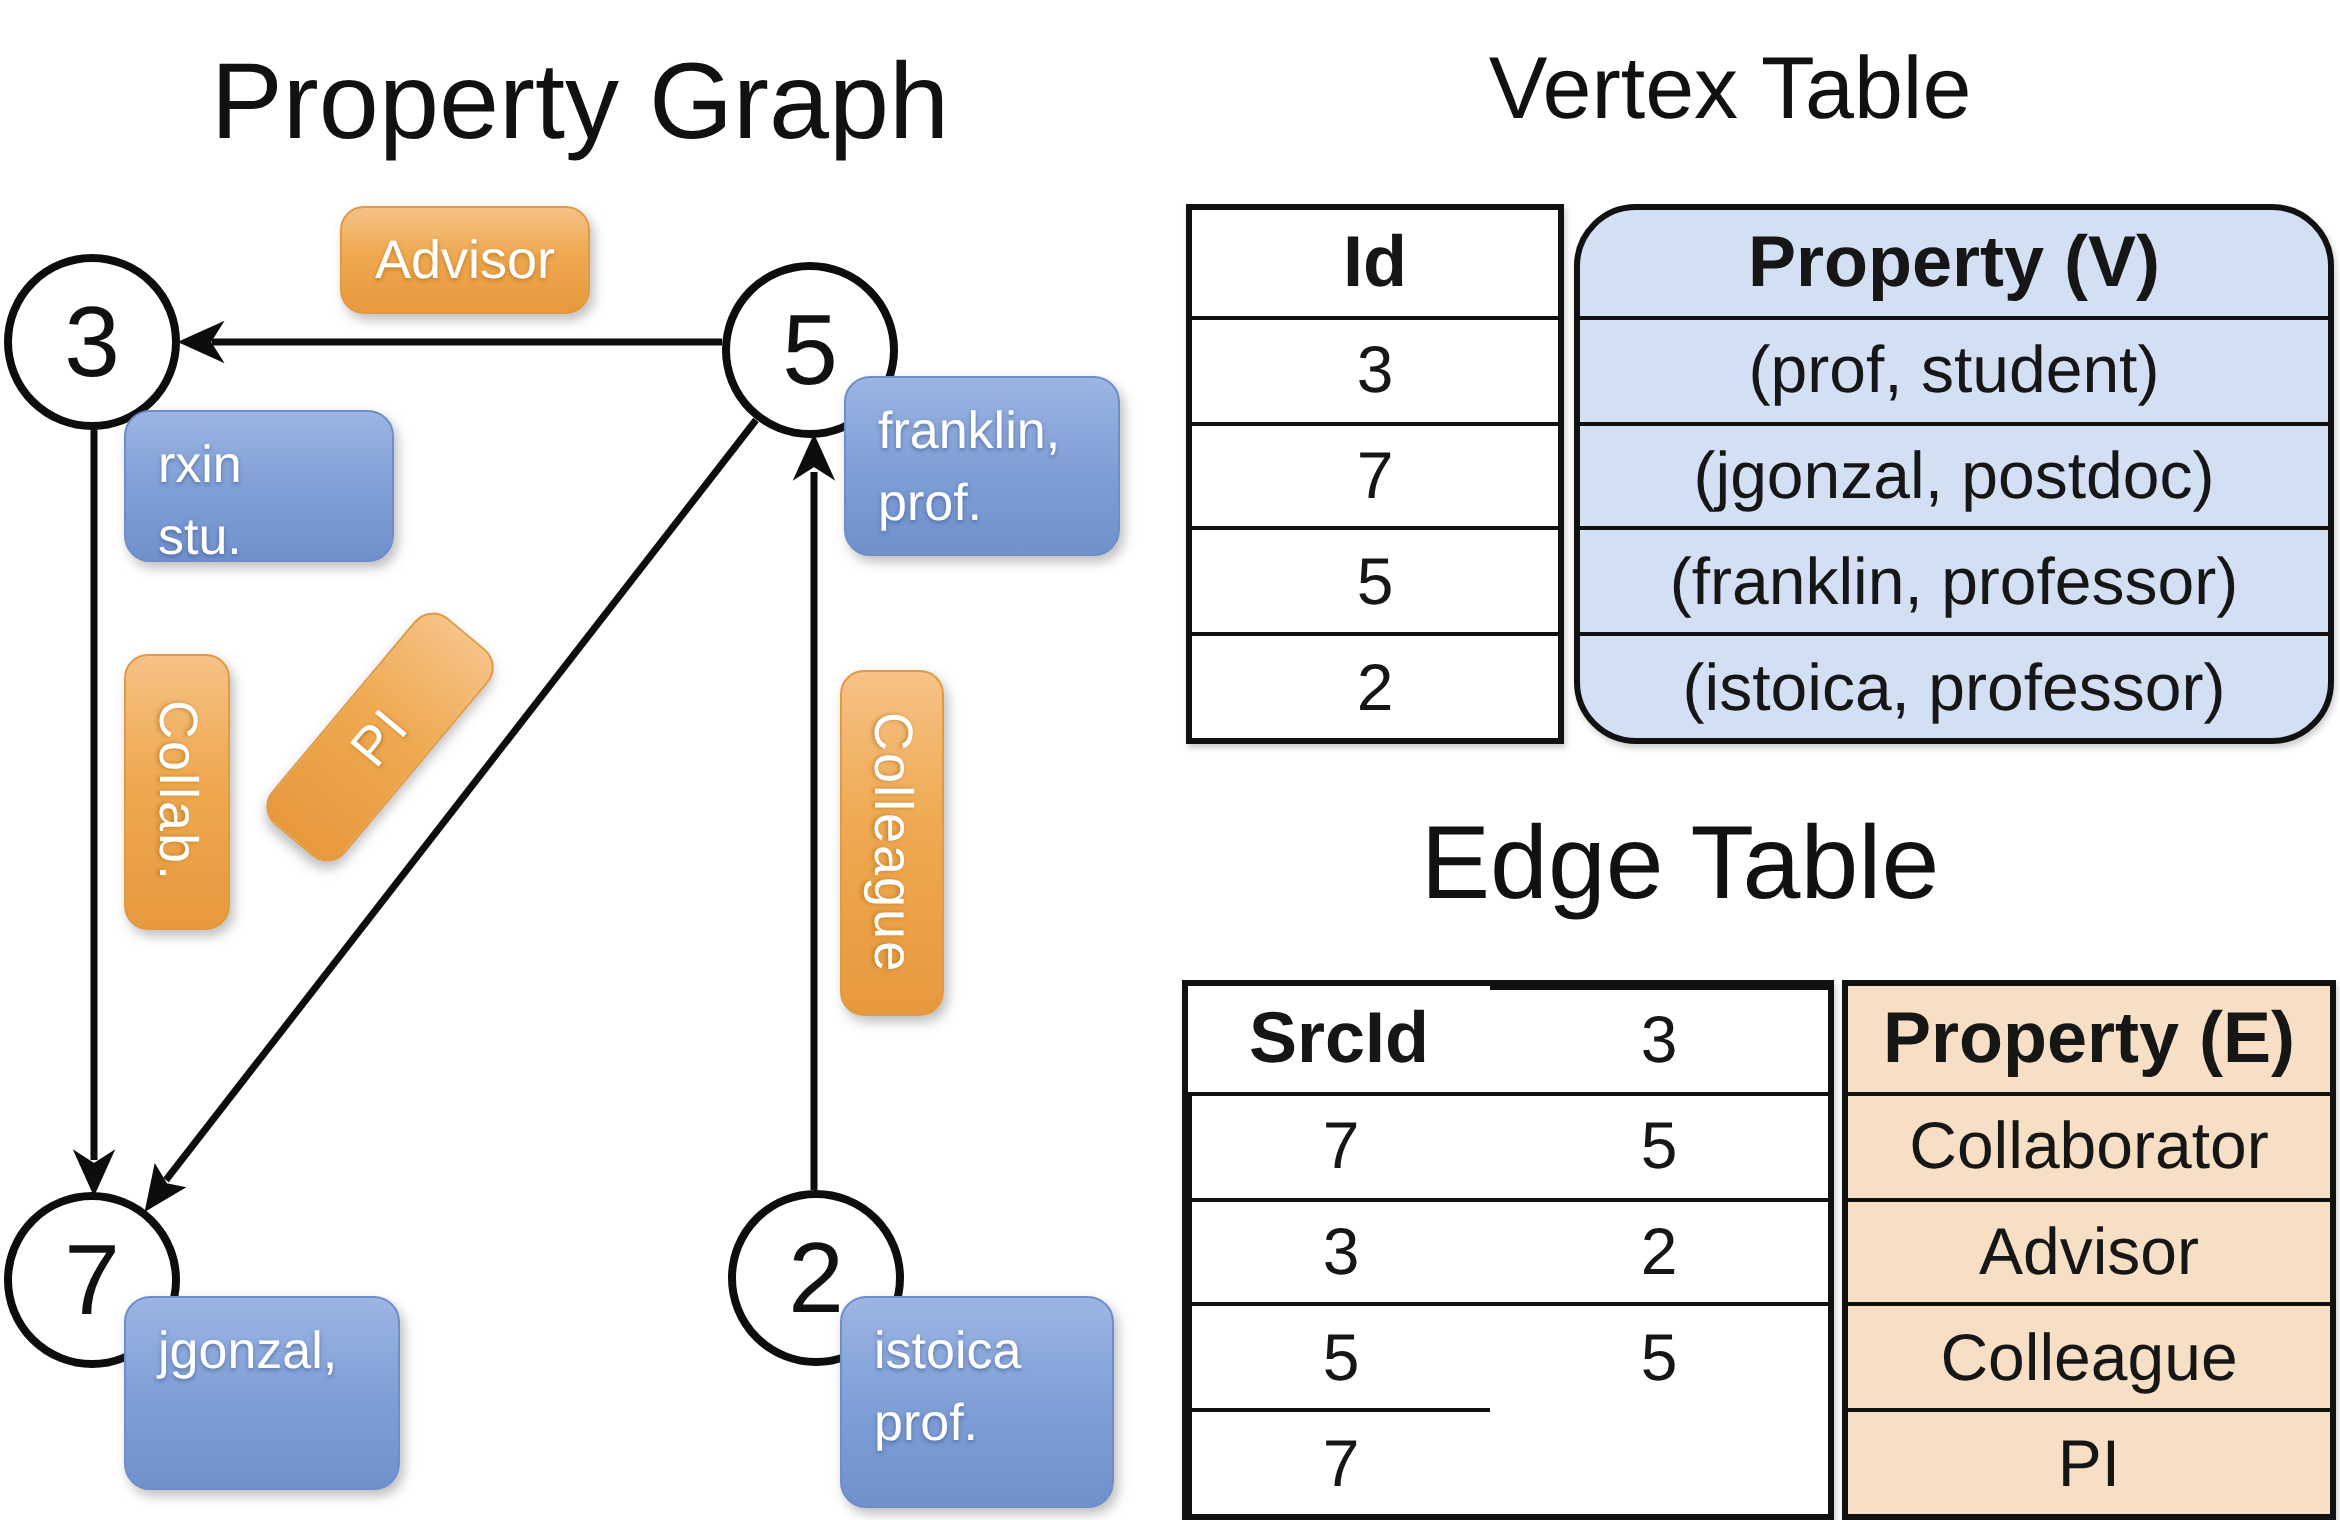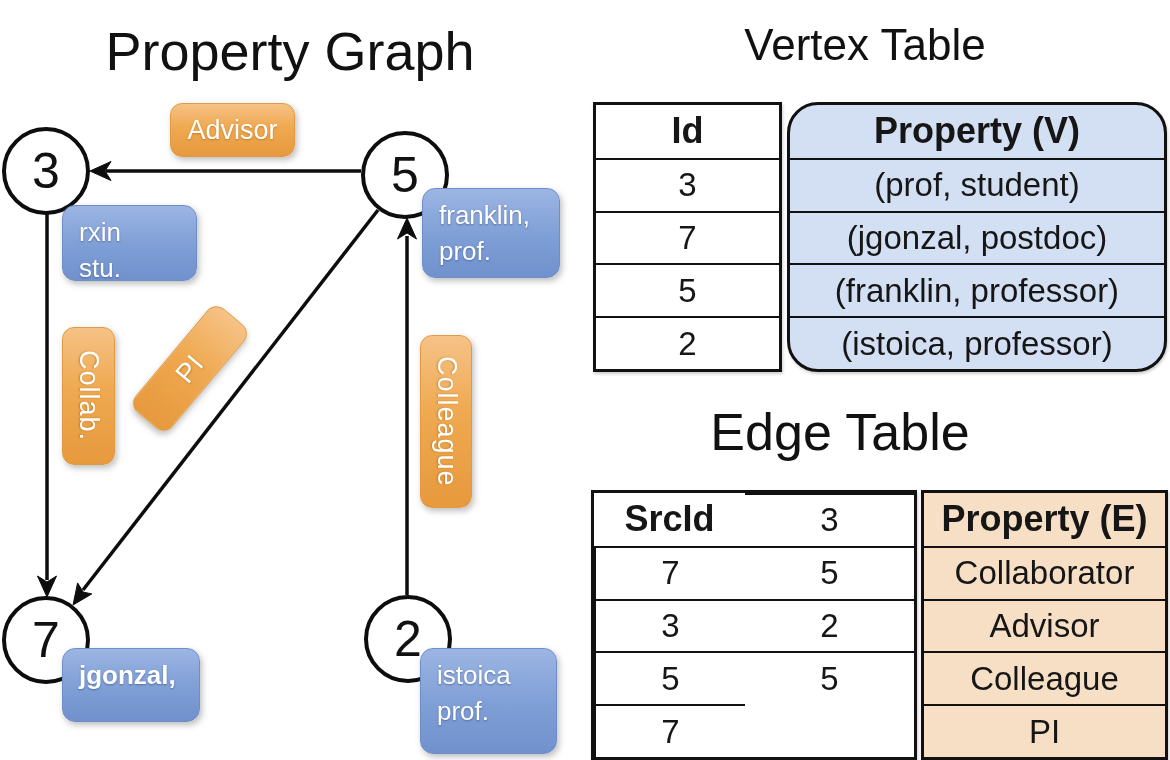--- a/index.html
+++ b/index.html
@@ -106,21 +106,21 @@
 </div>
 
 <div class="bbox" style="left:62px;top:187px;width:135px;height:76px;margin-top:18px;">
   <div>rxin</div>
   <div>stu.</div>
 </div>
 <div class="bbox" style="left:422px;top:188px;width:138px;height:90px;">
   <div>franklin,</div>
   <div>prof.</div>
 </div>
-<div class="bbox" style="left:62px;top:648px;width:138px;height:74px;font-weight:bold;">
+<div class="bbox" style="left:62px;top:648px;width:138px;height:97px;">
   <div>jgonzal,</div>
 </div>
 <div class="bbox" style="left:420px;top:648px;width:137px;height:106px;">
   <div>istoica</div>
   <div>prof.</div>
 </div>
 
 <div class="abs title" style="left:585px;top:20px;width:560px;font-size:44px;">Vertex Table</div>
 
 <div class="tcol" style="left:593px;top:102px;width:189px;height:270px;grid-template-rows:repeat(5,1fr);background:#fff;">

